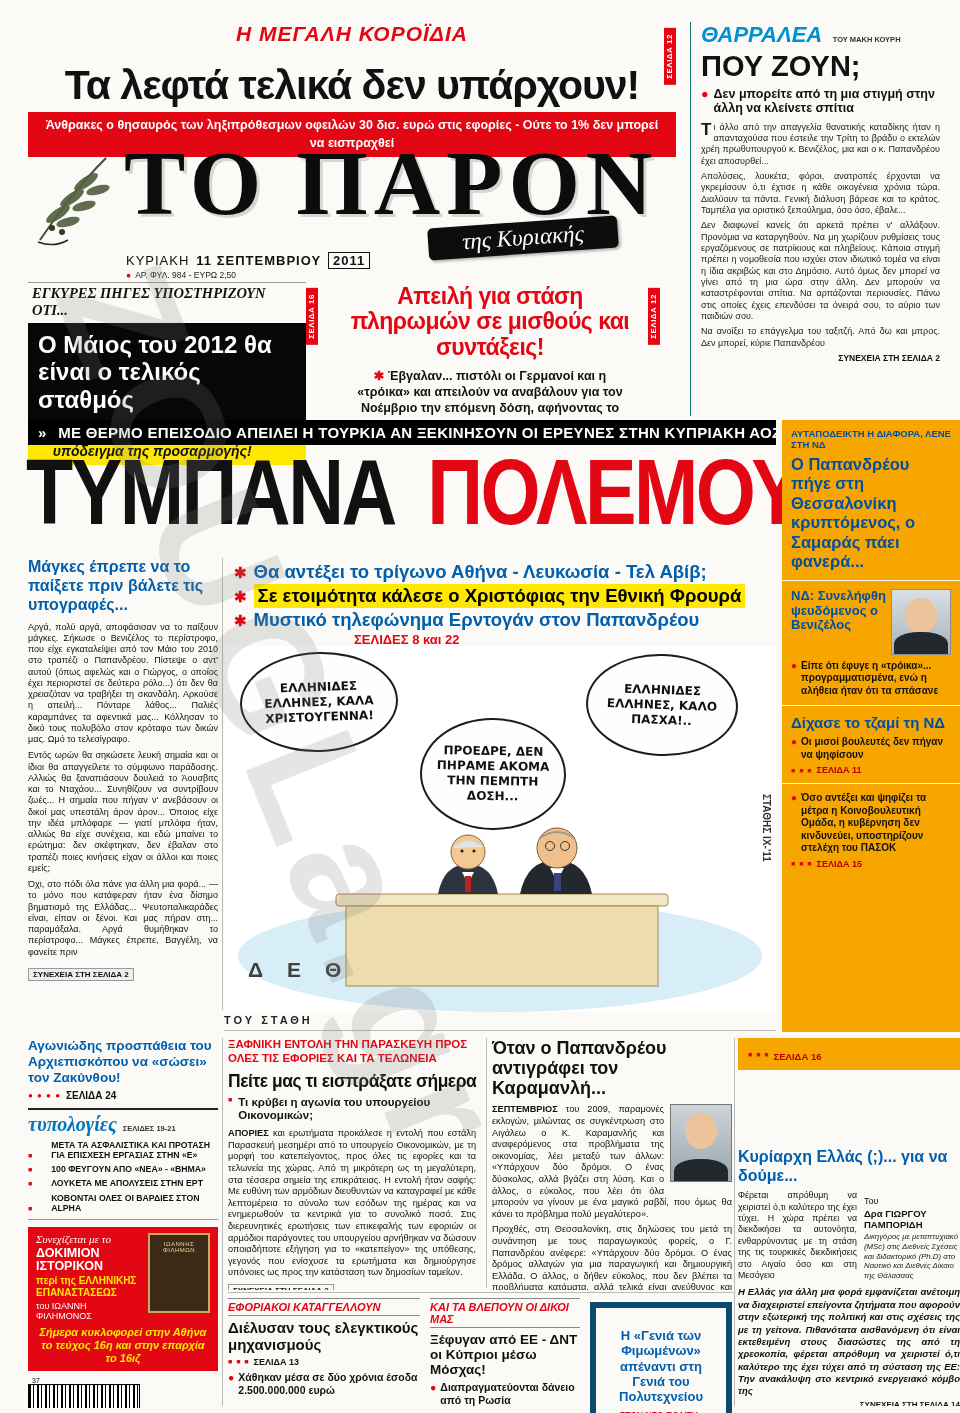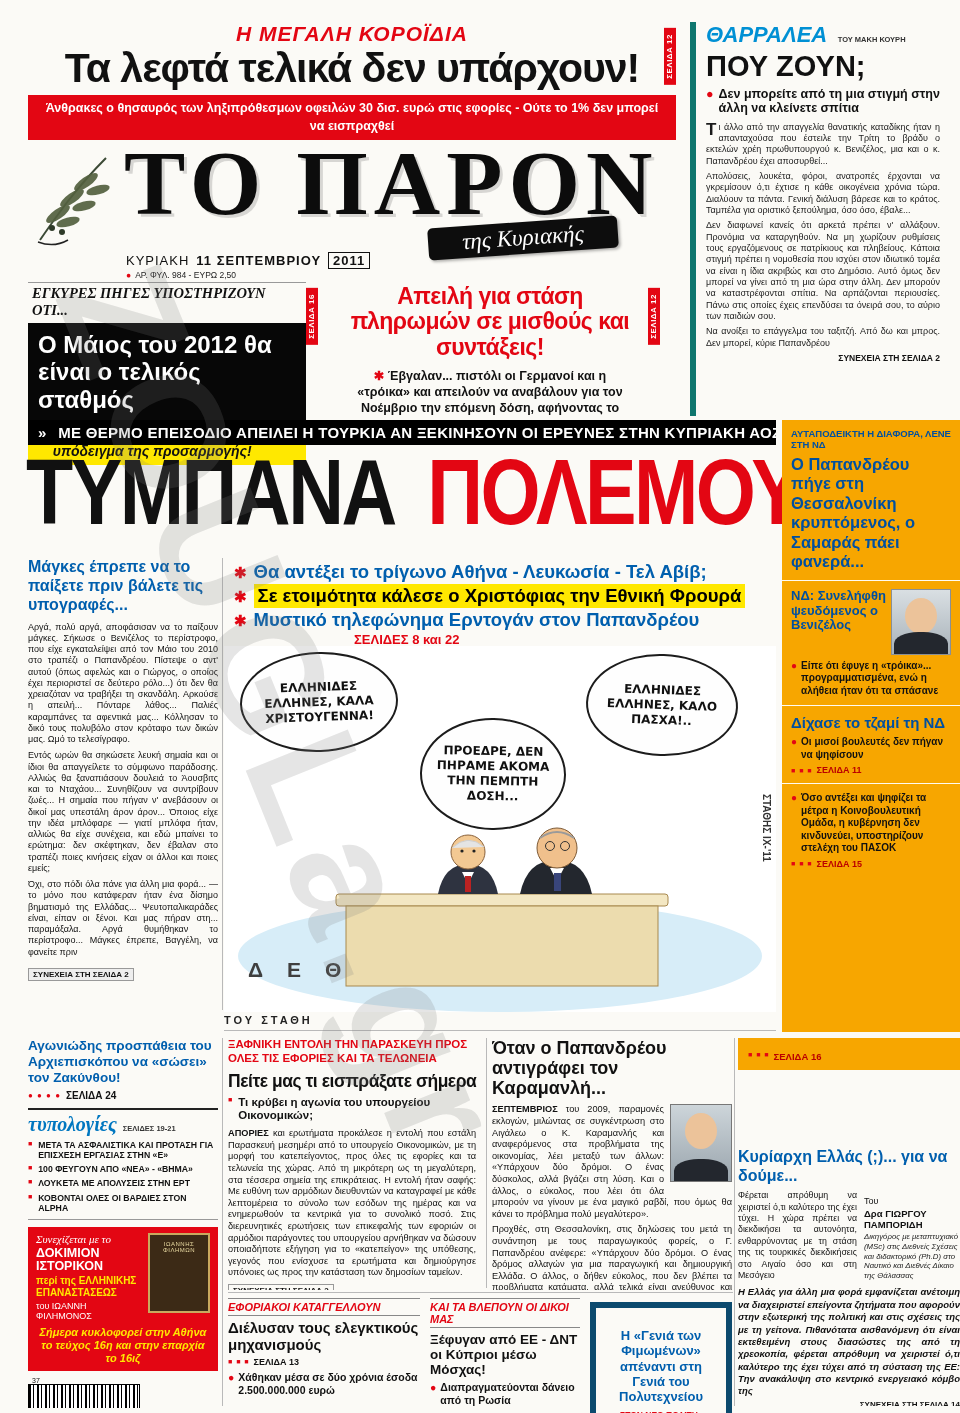--- a/index.html
+++ b/index.html
@@ -6,24 +6,24 @@
 html,body{background:#9a9a9a;}
 .page{position:relative;width:960px;height:1413px;margin:0 auto;background:#fbfaf6;font-family:"Liberation Sans",sans-serif;color:#111;overflow:hidden;}
 .abs{position:absolute;}
 .watermark{position:absolute;left:190px;top:240px;font-size:160px;font-weight:bold;letter-spacing:10px;color:rgba(125,125,125,.20);transform:rotate(68deg);transform-origin:left top;white-space:nowrap;z-index:40;pointer-events:none;}
 .vtab{position:absolute;background:#e30613;color:#fff;font-size:8px;font-weight:bold;letter-spacing:.5px;writing-mode:vertical-rl;transform:rotate(180deg);padding:6px 2px;line-height:1;z-index:5;}
 .vr{position:absolute;width:1px;background:#b9b9b9;}
 .hr{position:absolute;height:1px;background:#b9b9b9;}
 
 .top-left{left:28px;top:22px;width:648px;}
 .top-kicker{color:#e30613;font-size:21px;font-weight:bold;font-style:italic;text-align:center;letter-spacing:1px;}
-.top-headline{font-size:41px;font-weight:900;text-align:center;letter-spacing:-1px;line-height:1.04;margin-top:1px;}
+.top-headline{font-size:41px;font-weight:900;text-align:center;letter-spacing:-1px;line-height:1.04;margin-top:18px;}
 .top-strip{margin-top:5px;background:#e30613;color:#fff;font-weight:bold;font-size:12.5px;line-height:1.5;padding:4px 10px;text-align:center;}
 
-.tharralea{left:690px;top:22px;width:250px;height:394px;padding-left:10px;border-left:6px solid #0f766e;overflow:hidden;}
+.tharralea{left:690px;top:22px;width:250px;height:394px;padding-left:10px;border-left:1px solid #0f766e;overflow:hidden;}
 .thar-brand{color:#0090d4;font-size:22px;font-weight:bold;font-style:italic;display:inline;}
 .thar-byline{font-size:7.5px;font-weight:bold;color:#333;display:inline;margin-left:6px;}
 .thar-title{font-size:29px;font-weight:900;margin:2px 0 4px;}
 .thar-lead{display:flex;gap:5px;font-size:12.5px;font-weight:bold;line-height:1.15;margin-bottom:6px;}
 .dot{color:#e30613;}
 .thar-body{font-size:9px;line-height:1.26;text-align:justify;color:#1a1a1a;}
 .thar-body p{margin-bottom:4px;}
 .thar-body p:first-child::first-letter{font-size:17px;font-weight:bold;float:left;line-height:.9;padding-right:2px;}
 .thar-cont{font-size:8.5px;font-weight:bold;text-align:right;margin-top:2px;}
 
@@ -87,21 +87,21 @@
 .sb-h4{color:#0050a0;font-size:19px;font-weight:800;line-height:1.14;}
 
 .lowleft{left:28px;top:1038px;width:190px;height:370px;overflow:hidden;}
 .arch-head{color:#005fae;font-size:13.5px;font-weight:800;line-height:1.2;}
 .arch-page{margin-top:3px;font-size:10px;font-weight:800;display:flex;gap:5px;align-items:center;}
 .dots{color:#e30613;font-size:8px;letter-spacing:1px;}
 .typo-box{margin-top:7px;border-top:2px solid #222;border-bottom:1px solid #999;padding:3px 0 6px;}
 .typo-title-row{display:flex;align-items:baseline;gap:6px;}
 .typo-title{color:#0077c0;font-family:"Liberation Serif",serif;font-style:italic;font-weight:bold;font-size:20px;}
 .typo-pages{font-size:7.5px;font-weight:bold;color:#333;}
-.typo-item{display:flex;gap:5px;font-size:8.7px;font-weight:800;line-height:1.18;margin-top:4px;}
+.typo-item{display:flex;gap:18px;font-size:8.7px;font-weight:800;line-height:1.18;margin-top:4px;align-items:flex-end;}
 .promo{margin-top:7px;background:#e30613;color:#fff;padding:6px 8px;width:190px;}
 .promo-top{display:flex;gap:6px;}
 .promo-text{flex:1;}
 .promo-l1{font-family:"Liberation Serif",serif;font-style:italic;font-size:11px;}
 .promo-l2{font-size:12.5px;font-weight:900;line-height:1.05;margin-top:2px;}
 .promo-l3{color:#ffe800;font-size:10px;font-weight:800;line-height:1.12;margin-top:2px;}
 .promo-l4{font-size:9px;margin-top:3px;}
 .book{width:62px;height:80px;flex:none;background:#3c2a16;border:2px solid #c9a95e;display:flex;align-items:flex-start;justify-content:center;padding:6px 2px 0;}
 .book-label{color:#e8d9a0;font-size:6px;text-align:center;letter-spacing:.5px;}
 .promo-footer{margin-top:5px;color:#ffe800;font-size:11px;font-weight:800;font-style:italic;text-align:center;line-height:1.2;}

